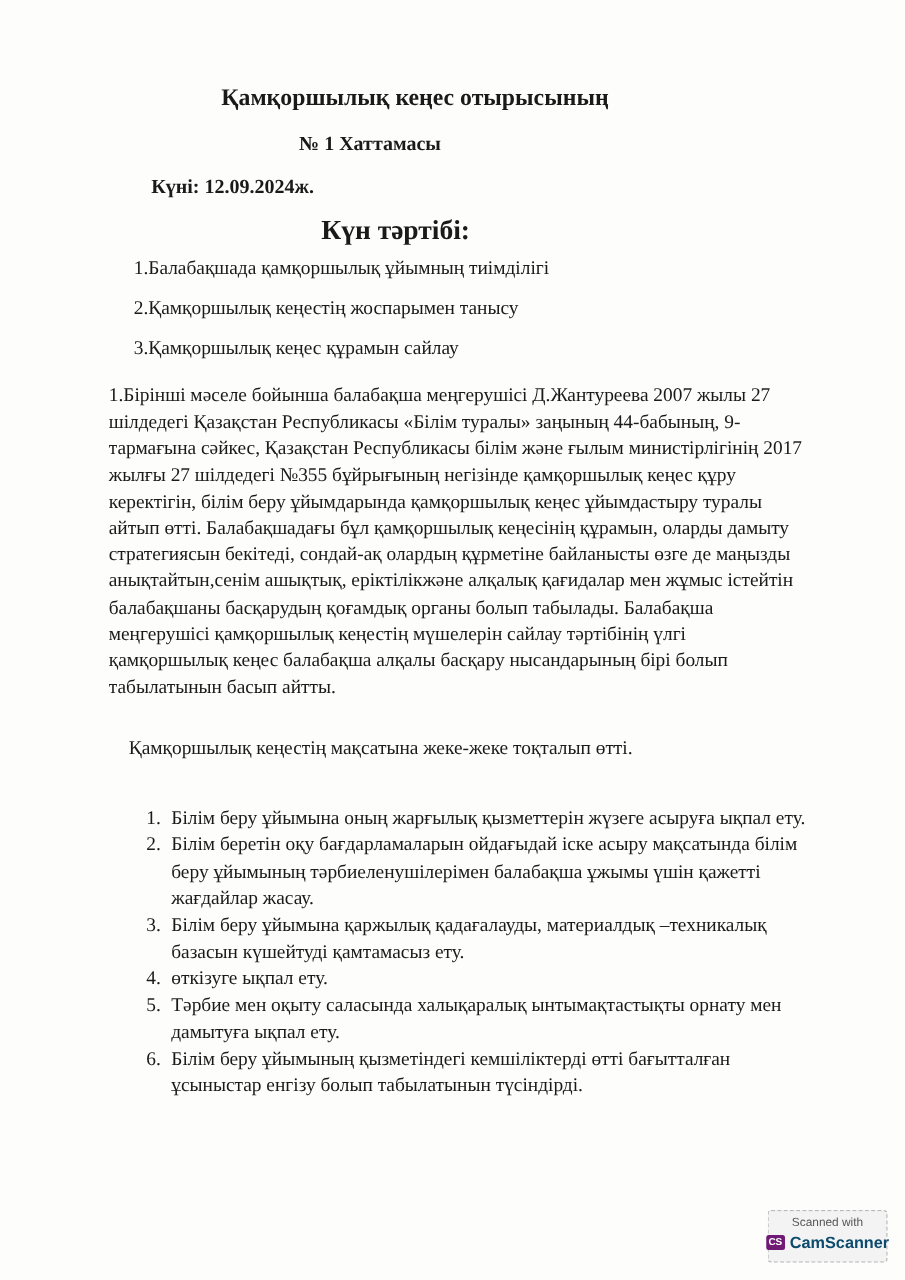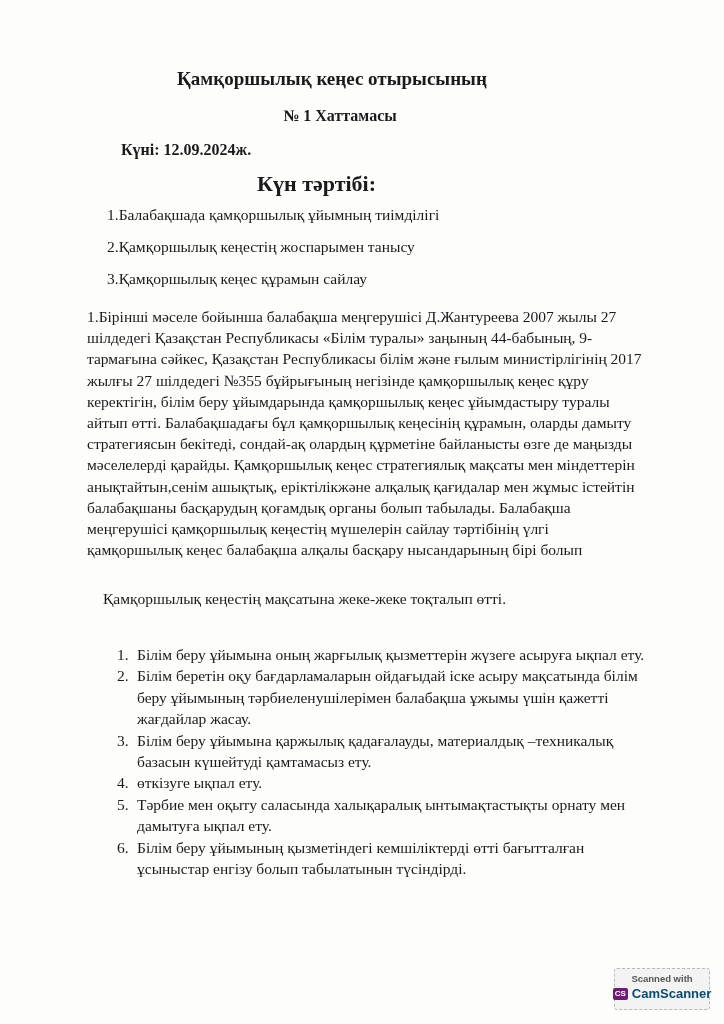--- a/index.html
+++ b/index.html
@@ -2,38 +2,38 @@
 <html><head>
 <meta charset="utf-8">
 <style>
   html, body { margin: 0; padding: 0; }
   body {
     width: 724px; height: 1024px; background: #fdfdfc; position: relative; overflow: hidden;
     font-family: "Liberation Serif", "DejaVu Serif", serif; color: #1a1a1a;
   }
   .abs { position: absolute; }
   .title { left: 0; width: 664px; text-align: center; top: 68px; font-size: 19px; font-weight: bold; }
-  .subtitle { left: 0; width: 592px; text-align: center; top: 107px; font-size: 16px; font-weight: bold; padding-left: 44px; }
+  .subtitle { left: 0; width: 592px; text-align: center; top: 107px; font-size: 16px; font-weight: bold; }
   .date { left: 121px; top: 141px; font-size: 16px; font-weight: bold; }
   .agenda-head { left: 257px; top: 171px; font-size: 22px; font-weight: bold; }
   .agenda-item { left: 107px; font-size: 15.5px; }
   .para { left: 87px; top: 306px; width: 580px; font-size: 15.5px; line-height: 21.2px; }
   .para span { display: block; white-space: nowrap; }
   .intro { left: 103px; top: 590px; font-size: 15.5px; }
   .goals { left: 117px; top: 644px; width: 560px; font-size: 15.5px; line-height: 21.4px; }
   .goal { display: flex; margin-bottom: 0; }
   .goal .num { width: 20px; flex: none; }
   .goal .txt { flex: 1; }
   .goal .txt span { display: block; white-space: nowrap; }
   .badge {
     right: 14px; bottom: 14px; width: 96px; height: 42px; border: 1px dashed #b9b9b9;
     border-radius: 3px; background: #f3f3f3; font-family: "Liberation Sans", "DejaVu Sans", sans-serif;
     text-align: center; box-sizing: border-box;
   }
-  .badge .scanned { font-size: 9.5px; color: #555; margin-top: 4px; font-weight: bold; }
+  .badge .scanned { font-size: 9.5px; color: #555; margin-top: 4px; }
   .badge .brand { display: flex; align-items: center; justify-content: center; gap: 4px; margin-top: 2px; }
   .badge .logo {
     background: #701a75; color: #fff; font-size: 8px; font-weight: bold; border-radius: 2px;
     padding: 1px 2px; line-height: 10px;
   }
   .badge .name { font-size: 13px; font-weight: bold; color: #0c4a6e; }
 </style>
 </head>
 <body>
 
@@ -46,25 +46,25 @@
 <div class="abs agenda-item" style="top:270px">3.Қамқоршылық кеңес құрамын  сайлау</div>
 
 <div class="abs para" id="para">
     <span>1.Бірінші мәселе бойынша балабақша меңгерушісі Д.Жантуреева 2007 жылы 27</span>
     <span>шілдедегі Қазақстан Республикасы «Білім туралы» заңының 44-бабының, 9-</span>
     <span>тармағына сәйкес, Қазақстан Республикасы білім және ғылым министірлігінің 2017</span>
     <span>жылғы 27 шілдедегі №355 бұйрығының негізінде қамқоршылық кеңес құру</span>
     <span>керектігін, білім беру ұйымдарында қамқоршылық кеңес  ұйымдастыру туралы</span>
     <span>айтып өтті. Балабақшадағы бұл қамқоршылық кеңесінің құрамын, оларды дамыту</span>
     <span>стратегиясын бекітеді, сондай-ақ олардың құрметіне байланысты өзге де маңызды</span>
-    <span>мәселелерді қарайды. Қамқоршылық кеңес стратегиялық мақсаты мен міндеттерін</span>
     <span>анықтайтын,сенім ашықтық, еріктілікжәне алқалық қағидалар мен жұмыс істейтін</span>
     <span>балабақшаны басқарудың қоғамдық органы болып табылады. Балабақша</span>
     <span>меңгерушісі қамқоршылық кеңестің  мүшелерін сайлау  тәртібінің үлгі</span>
     <span>қамқоршылық кеңес балабақша алқалы басқару нысандарының бірі болып</span>
+    <span>табылатынын басып айтты.</span>
   </div>
 
 <div class="abs intro">Қамқоршылық кеңестің мақсатына жеке-жеке тоқталып өтті.</div>
 <div class="abs goals" id="goals">
     <div class="goal">
       <div class="num">1.</div>
       <div class="txt">
         <span>Білім беру ұйымына оның жарғылық қызметтерін жүзеге асыруға ықпал ету.</span>
       </div>
     </div>

